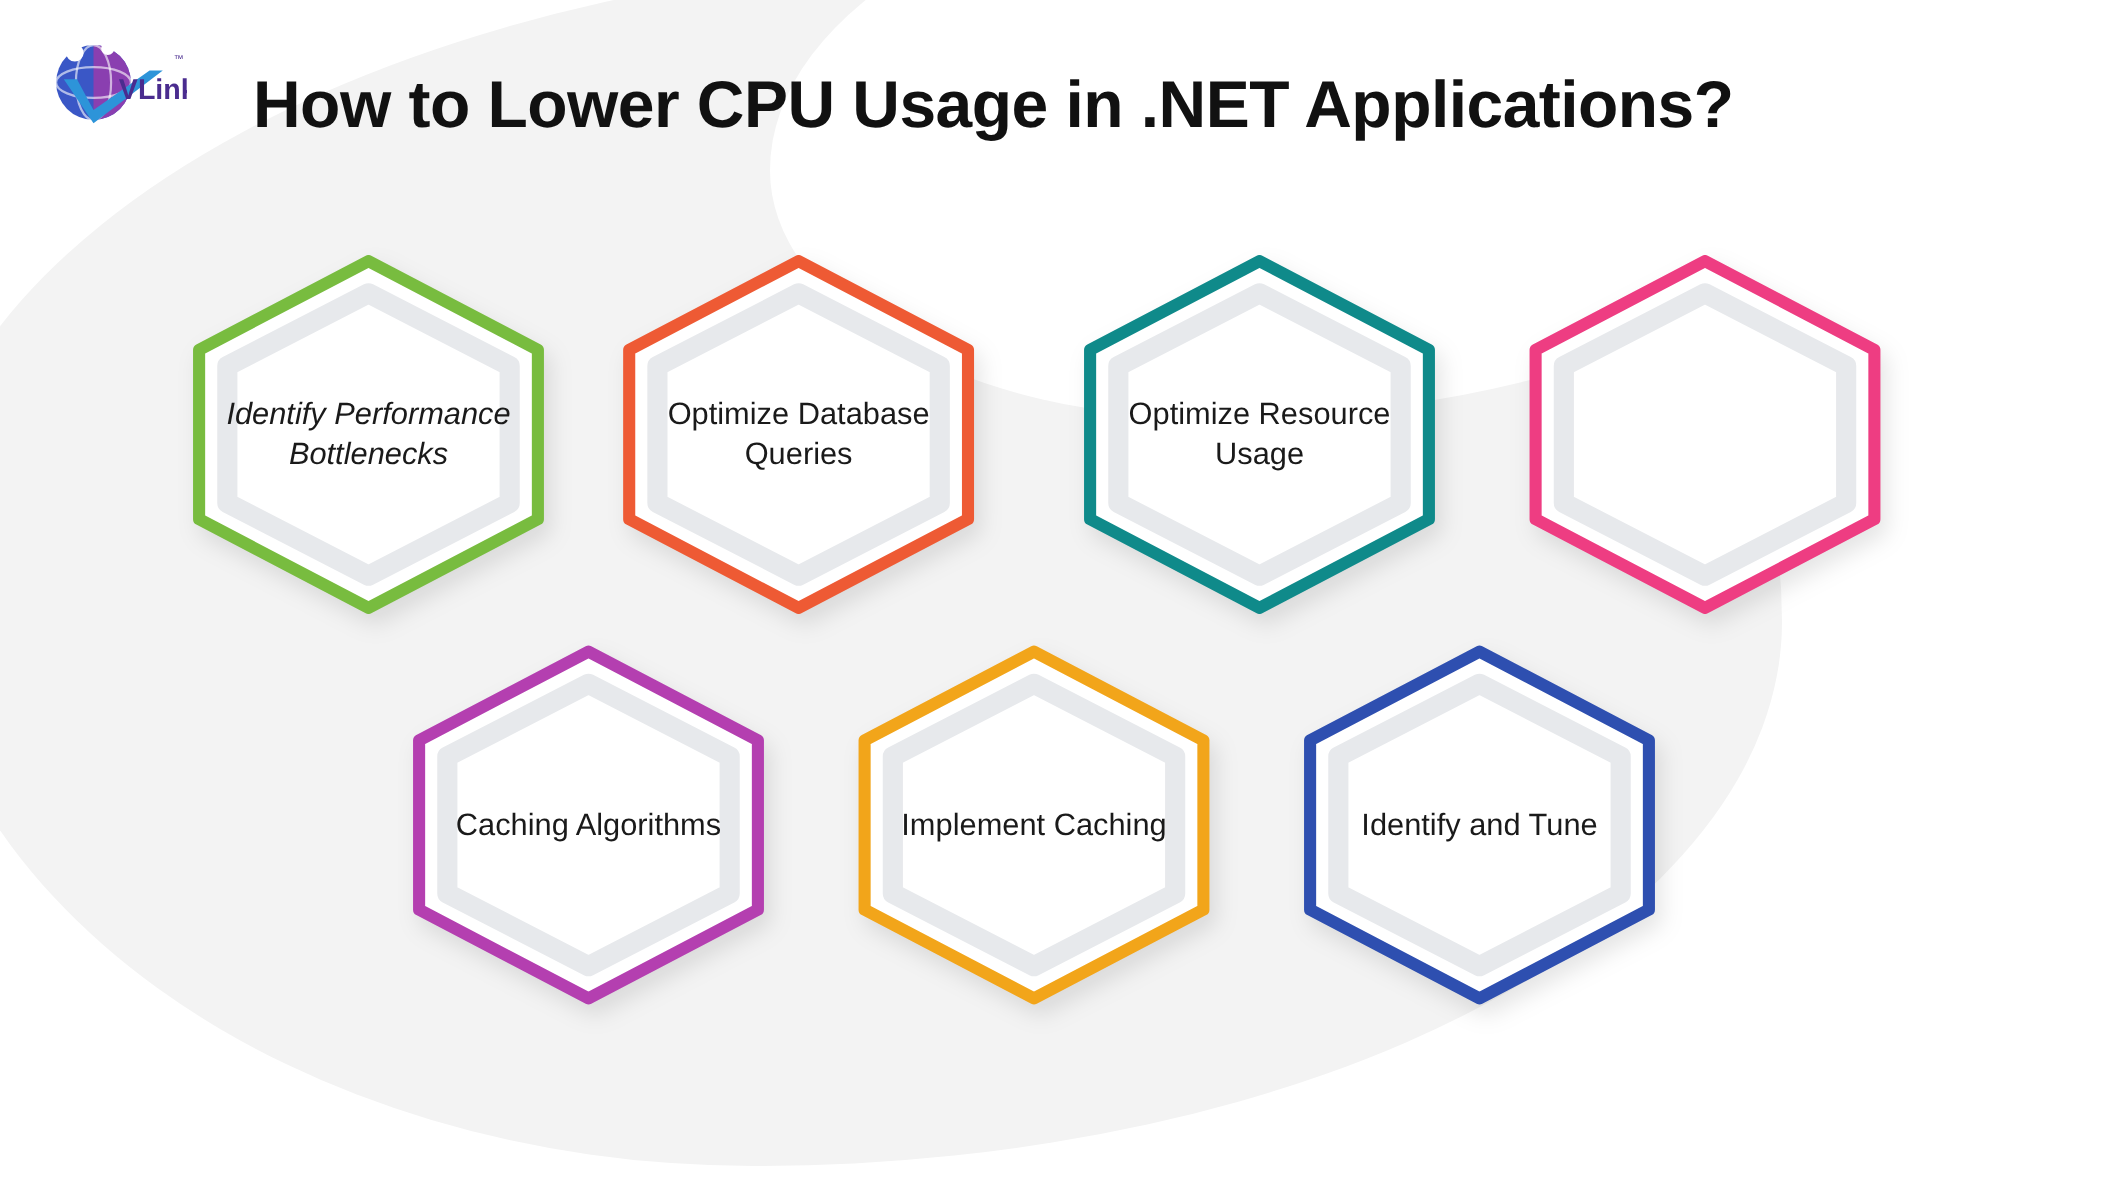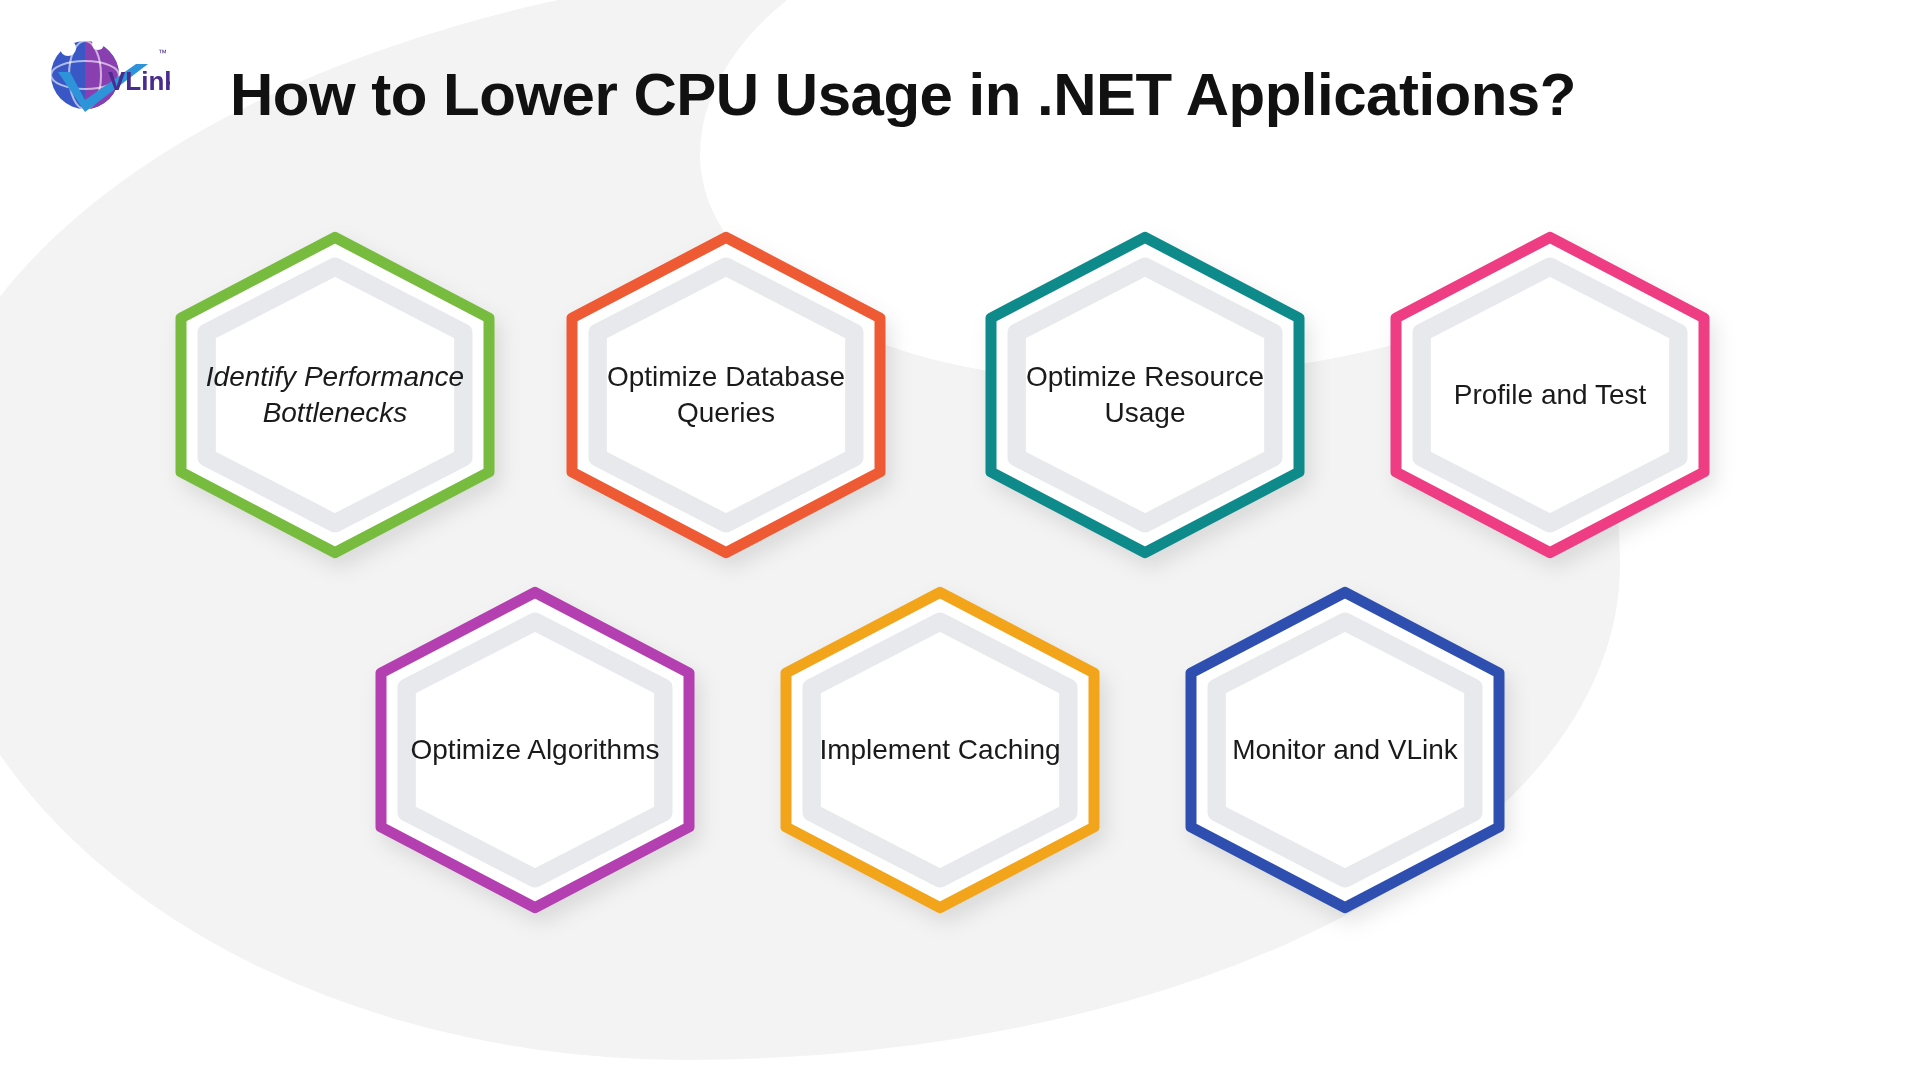--- a/index.html
+++ b/index.html
@@ -124,40 +124,39 @@
   <div class="hex-wrap r1 c3">
     <svg viewBox="0 0 200 180" style="color: rgb(15, 138, 138);">
         <use href="#hex" class="hx"></use>
       </svg>
     <div class="hex-label">Optimize Resource Usage</div>
   </div>
   <div class="hex-wrap r1 c4">
     <svg viewBox="0 0 200 180" style="color: rgb(238, 61, 130);">
         <use href="#hex" class="hx"></use>
       </svg>
-    <div class="hex-label">Profile and Test</div>
   </div>
 
   <div class="hex-wrap r2 c1b">
     <svg viewBox="0 0 200 180" style="color: rgb(180, 63, 176);">
         <use href="#hex" class="hx"></use>
       </svg>
-    <div class="hex-label">Optimize Algorithms</div>
+    <div class="hex-label">Caching Algorithms</div>
   </div>
   <div class="hex-wrap r2 c2b">
     <svg viewBox="0 0 200 180" style="color: rgb(242, 165, 26);">
         <use href="#hex" class="hx"></use>
       </svg>
     <div class="hex-label">Implement Caching</div>
   </div>
   <div class="hex-wrap r2 c3b">
     <svg viewBox="0 0 200 180" style="color: rgb(46, 79, 176);">
         <use href="#hex" class="hx"></use>
       </svg>
-    <div class="hex-label">Monitor and VLink</div>
+    <div class="hex-label">Identify and Tune</div>
   </div>
 
   <svg width="0" height="0" style="position:absolute">
     <defs>
       <g id="hex">
 
         <polygon class="hex-outer" points="100,4 184,48 184,132 100,176 16,132 16,48" fill="#ffffff" stroke="currentColor" stroke-width="6" stroke-linejoin="round"></polygon>
 
         <polygon points="100,20 170,56 170,124 100,160 30,124 30,56" fill="#ffffff" stroke="#e7e9ec" stroke-width="10" stroke-linejoin="round"></polygon>
       </g>

